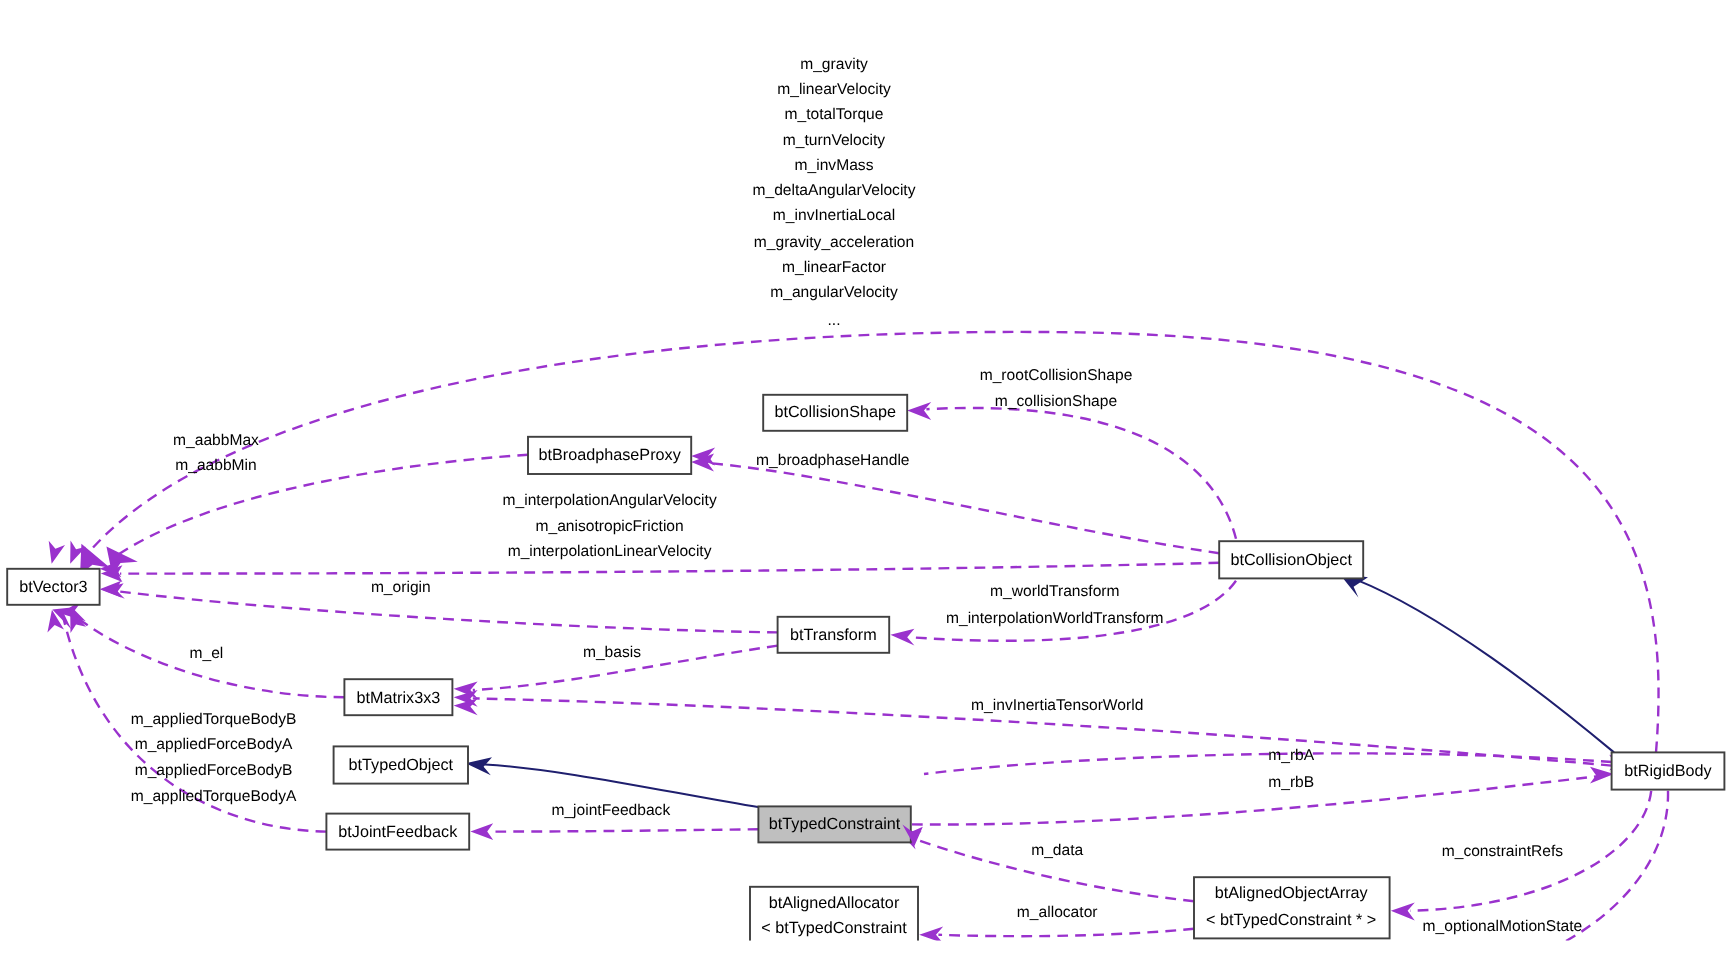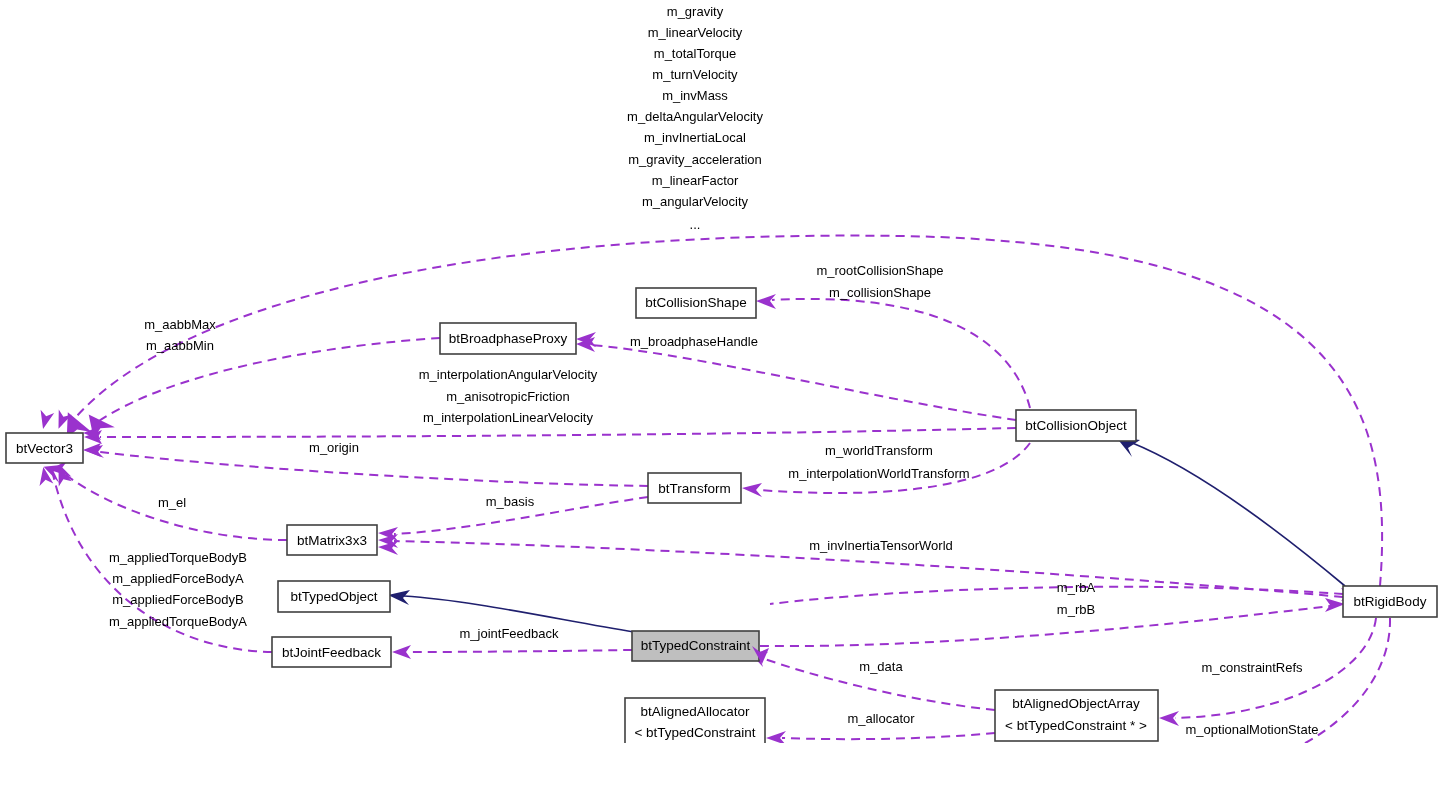--- a/index.html
+++ b/index.html
@@ -7,20 +7,21 @@
     padding: 0;
     background: #ffffff;
   }
   #diagram-root {
     position: relative;
     width: 1443px;
     height: 743px;
     background: #ffffff;
     font-family: "Liberation Sans", sans-serif;
     overflow: hidden;
+    margin-top: 41px;
   }
   svg.graph-canvas {
     position: absolute;
     top: 0;
     left: 0;
     width: 1443px;
     height: 805px;
   }
   text {
     font-family: "Liberation Sans", sans-serif;

